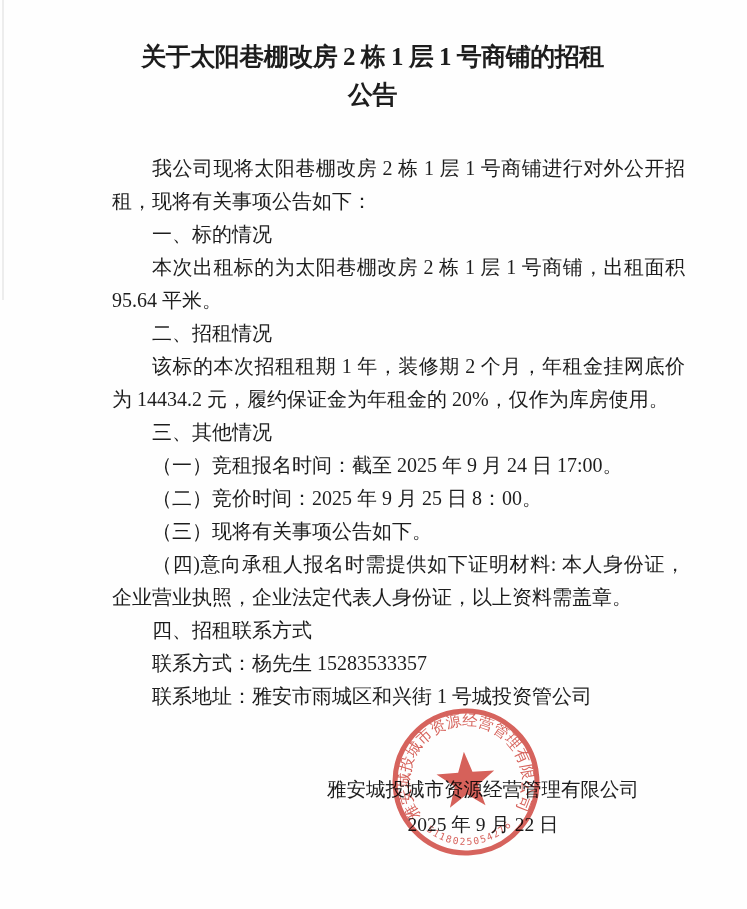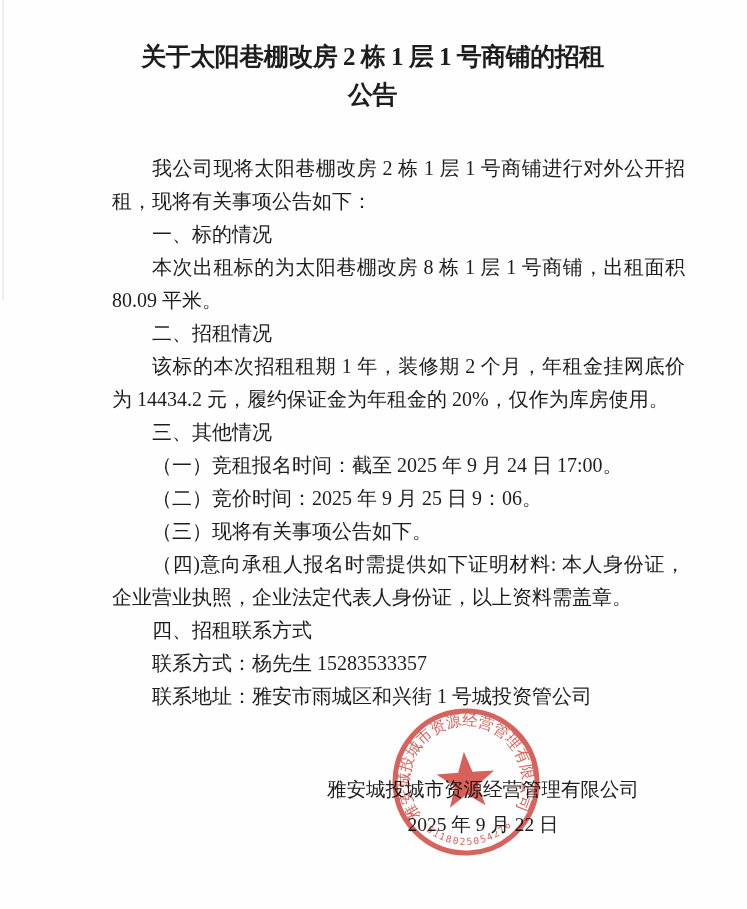--- a/index.html
+++ b/index.html
@@ -70,28 +70,28 @@
 
   <div class="doc">
     <h1 class="title">
         <span class="tline">关于太阳巷棚改房 2 栋 1 层 1 号商铺的招租</span>
         <span class="tline">公告</span>
       </h1>
 
     <p class="para intro">我公司现将太阳巷棚改房 2 栋 1 层 1 号商铺进行对外公开招租，现将有关事项公告如下：</p>
 
     <p class="heading">一、标的情况</p>
-    <p class="para">本次出租标的为太阳巷棚改房 8 栋 1 层 1 号商铺，出租面积 80.09 平米。</p>
+    <p class="para">本次出租标的为太阳巷棚改房 2 栋 1 层 1 号商铺，出租面积 95.64 平米。</p>
 
     <p class="heading">二、招租情况</p>
     <p class="para">该标的本次招租租期 1 年，装修期 2 个月，年租金挂网底价为 14434.2 元，履约保证金为年租金的 20%，仅作为库房使用。</p>
 
     <p class="heading">三、其他情况</p>
     <p class="para">（一）竞租报名时间：截至 2025 年 9 月 24 日 17:00。</p>
-    <p class="para">（二）竞价时间：2025 年 9 月 25 日 9：06。</p>
+    <p class="para">（二）竞价时间：2025 年 9 月 25 日 8：00。</p>
     <p class="para">（三）现将有关事项公告如下。</p>
     <p class="para">（四)意向承租人报名时需提供如下证明材料: 本人身份证，企业营业执照，企业法定代表人身份证，以上资料需盖章。</p>
 
     <p class="heading">四、招租联系方式</p>
     <p class="para">联系方式：杨先生 15283533357</p>
     <p class="para">联系地址：雅安市雨城区和兴街 1 号城投资管公司</p>
 
     <div class="signature">
       <div class="sig-inner">
         <div class="sig-company">雅安城投城市资源经营管理有限公司</div>

